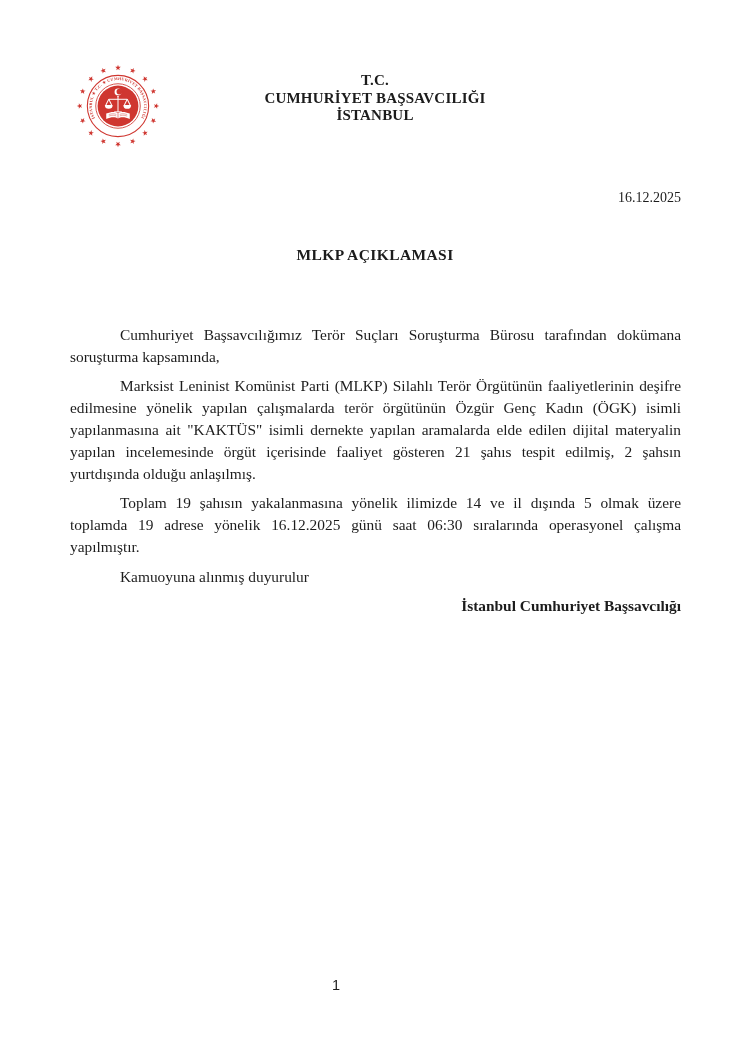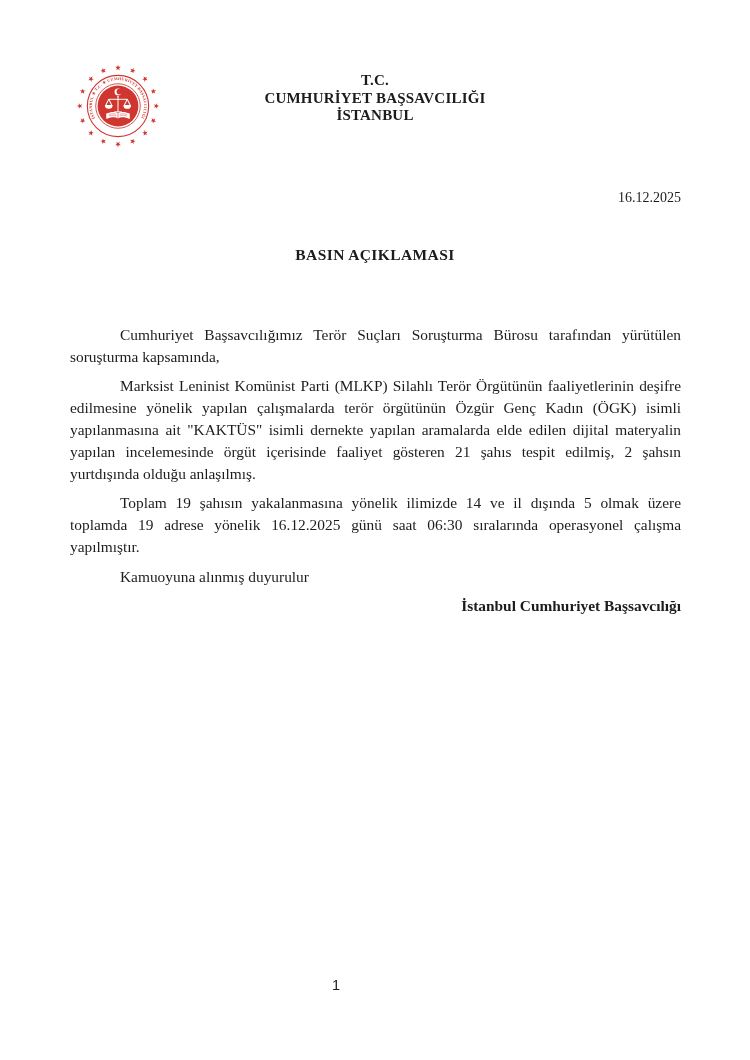--- a/index.html
+++ b/index.html
@@ -155,24 +155,24 @@
   </svg>
 
   <div class="header-text">
     <div class="hline">T.C.</div>
     <div class="hline">CUMHURİYET BAŞSAVCILIĞI</div>
     <div class="hline">İSTANBUL</div>
   </div>
 
   <div class="doc-date">16.12.2025</div>
 
-  <h1 class="doc-title">BASIN AÇIKLAMASI</h1>
+  <h1 class="doc-title">MLKP AÇIKLAMASI</h1>
 
   <div class="doc-body">
-    <p>Cumhuriyet Başsavcılığımız Terör Suçları Soruşturma Bürosu tarafından yürütülen soruşturma kapsamında,</p>
+    <p>Cumhuriyet Başsavcılığımız Terör Suçları Soruşturma Bürosu tarafından dokümana soruşturma kapsamında,</p>
     <p>Marksist Leninist Komünist Parti (MLKP) Silahlı Terör Örgütünün faaliyetlerinin deşifre edilmesine yönelik yapılan çalışmalarda terör örgütünün Özgür Genç Kadın (ÖGK) isimli yapılanmasına ait "KAKTÜS" isimli dernekte yapılan aramalarda elde edilen dijital materyalin yapılan incelemesinde örgüt içerisinde faaliyet gösteren 21 şahıs tespit edilmiş, 2 şahsın yurtdışında olduğu anlaşılmış.</p>
     <p>Toplam 19 şahısın yakalanmasına yönelik ilimizde 14 ve il dışında 5 olmak üzere toplamda 19 adrese yönelik 16.12.2025 günü saat 06:30 sıralarında operasyonel çalışma yapılmıştır.</p>
     <p class="closing">Kamuoyuna alınmış duyurulur</p>
     <div class="signature">İstanbul Cumhuriyet Başsavcılığı</div>
   </div>
 
   <div class="page-number">1</div>
 
 </div>
 

